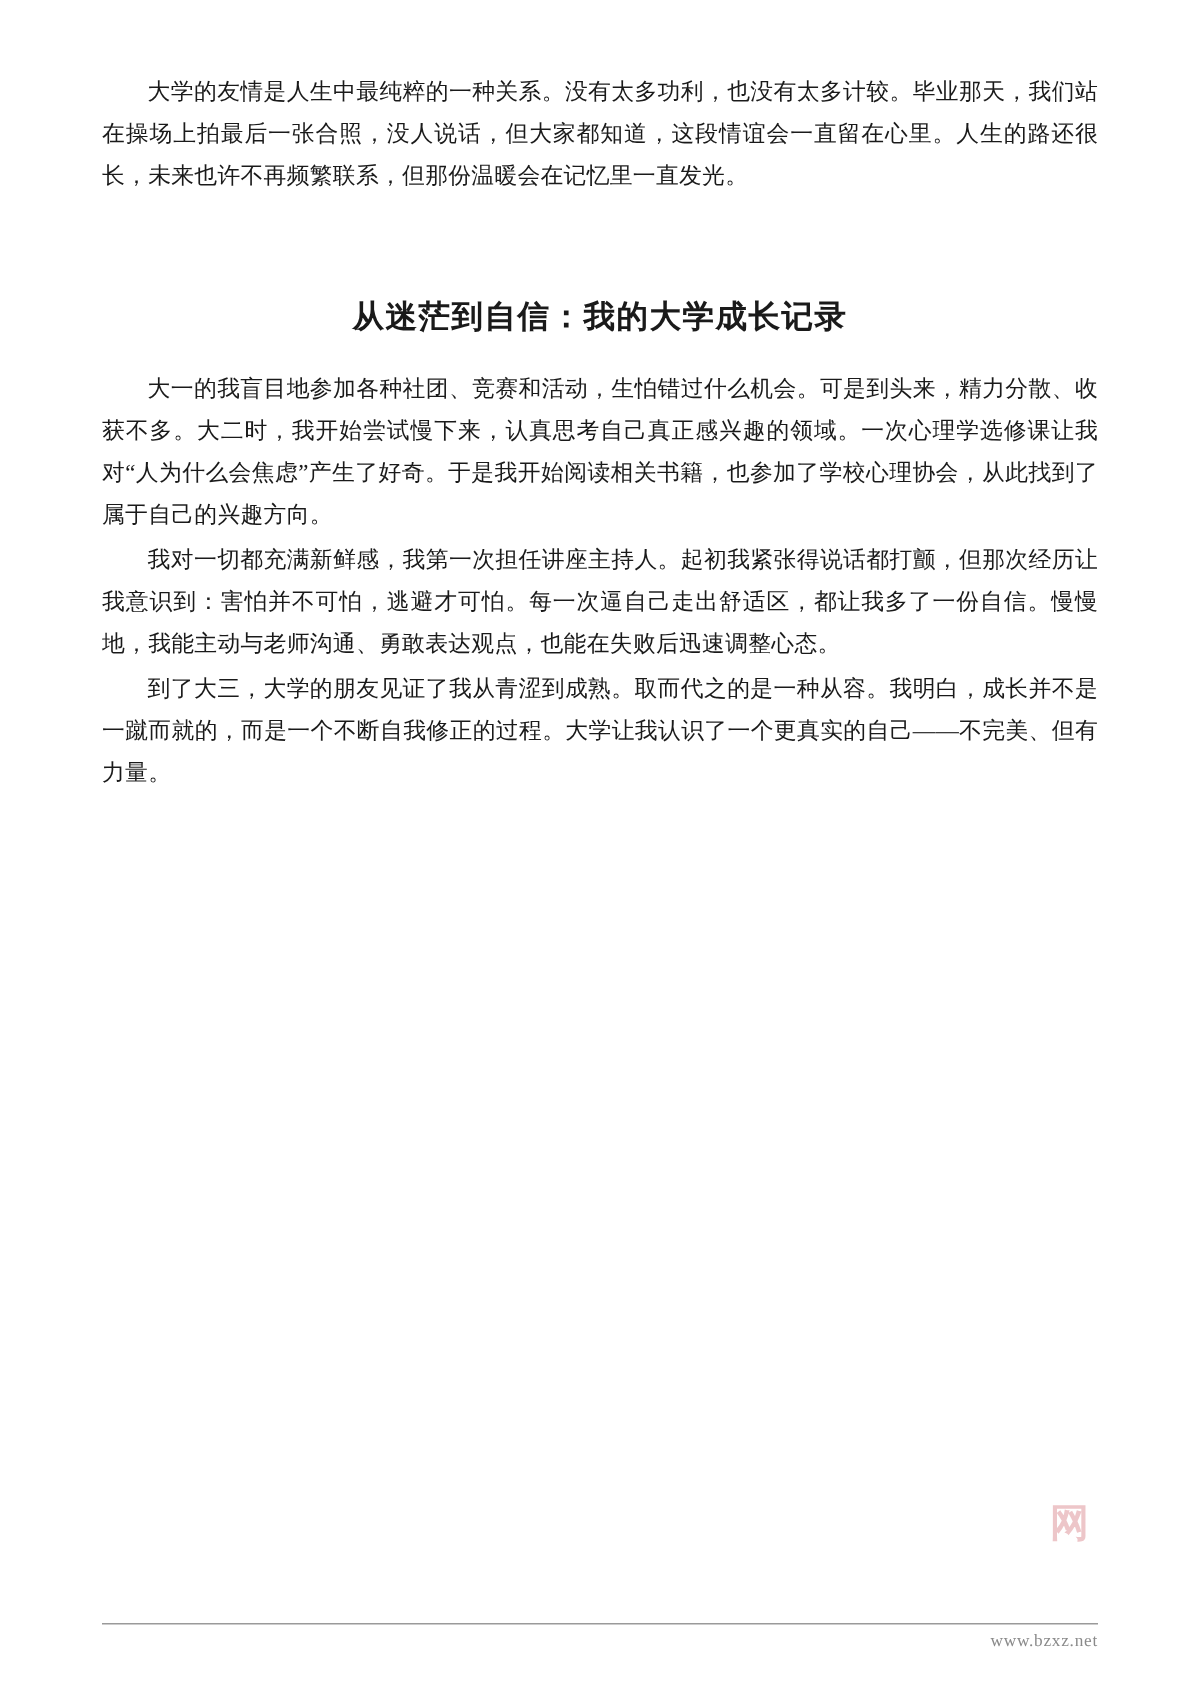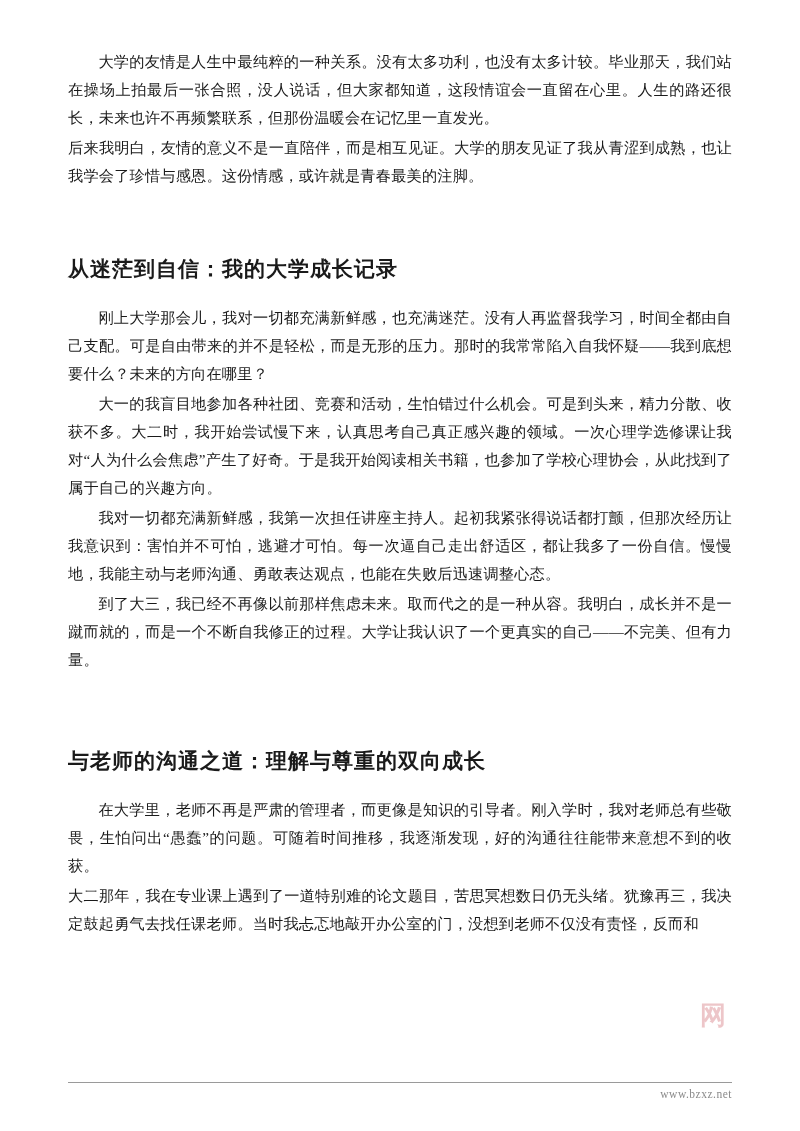--- a/index.html
+++ b/index.html
@@ -36,21 +36,21 @@
     text-align: justify;
     text-justify: inter-ideograph;
     letter-spacing: 0.2px;
   }
   p.indent {
     text-indent: 2em;
   }
   h2.heading {
     font-size: 21px;
     font-weight: bold;
-    text-align: left;
+    text-align: center;
     margin: 0;
     letter-spacing: 1px;
     line-height: 30px;
   }
   .spacer-a { height: 62px; }
   .spacer-after-h2 { height: 20px; }
   .spacer-b { height: 70px; }
   .footer-rule {
     position: absolute;
     left: 68px;
@@ -82,42 +82,34 @@
 </style>
 </head>
 <body>
 
 <div class="page">
 
   <div class="content">
 
     <div>
       <p class="para indent">大学的友情是人生中最纯粹的一种关系。没有太多功利，也没有太多计较。毕业那天，我们站在操场上拍最后一张合照，没人说话，但大家都知道，这段情谊会一直留在心里。人生的路还很长，未来也许不再频繁联系，但那份温暖会在记忆里一直发光。</p>
-      <p class="para">后来我明白，友情的意义不是一直陪伴，而是相互见证。大学的朋友见证了我从青涩到成熟，也让我学会了珍惜与感恩。这份情感，或许就是青春最美的注脚。</p>
     </div>
 
     <div class="spacer-a"></div>
 
     <div>
       <h2 class="heading">从迷茫到自信：我的大学成长记录</h2>
       <div class="spacer-after-h2"></div>
-      <p class="para indent">刚上大学那会儿，我对一切都充满新鲜感，也充满迷茫。没有人再监督我学习，时间全都由自己支配。可是自由带来的并不是轻松，而是无形的压力。那时的我常常陷入自我怀疑——我到底想要什么？未来的方向在哪里？</p>
       <p class="para indent">大一的我盲目地参加各种社团、竞赛和活动，生怕错过什么机会。可是到头来，精力分散、收获不多。大二时，我开始尝试慢下来，认真思考自己真正感兴趣的领域。一次心理学选修课让我对“人为什么会焦虑”产生了好奇。于是我开始阅读相关书籍，也参加了学校心理协会，从此找到了属于自己的兴趣方向。</p>
       <p class="para indent">我对一切都充满新鲜感，我第一次担任讲座主持人。起初我紧张得说话都打颤，但那次经历让我意识到：害怕并不可怕，逃避才可怕。每一次逼自己走出舒适区，都让我多了一份自信。慢慢地，我能主动与老师沟通、勇敢表达观点，也能在失败后迅速调整心态。</p>
-      <p class="para indent">到了大三，我已经不再像以前那样焦虑未来。取而代之的是一种从容。我明白，成长并不是一蹴而就的，而是一个不断自我修正的过程。大学让我认识了一个更真实的自己——不完美、但有力量。</p>
+      <p class="para indent">到了大三，大学的朋友见证了我从青涩到成熟。取而代之的是一种从容。我明白，成长并不是一蹴而就的，而是一个不断自我修正的过程。大学让我认识了一个更真实的自己——不完美、但有力量。</p>
     </div>
 
     <div class="spacer-b"></div>
 
-    <div>
-      <h2 class="heading">与老师的沟通之道：理解与尊重的双向成长</h2>
-      <div class="spacer-after-h2"></div>
-      <p class="para indent">在大学里，老师不再是严肃的管理者，而更像是知识的引导者。刚入学时，我对老师总有些敬畏，生怕问出“愚蠢”的问题。可随着时间推移，我逐渐发现，好的沟通往往能带来意想不到的收获。</p>
-      <p class="para">大二那年，我在专业课上遇到了一道特别难的论文题目，苦思冥想数日仍无头绪。犹豫再三，我决定鼓起勇气去找任课老师。当时我忐忑地敲开办公室的门，没想到老师不仅没有责怪，反而和</p>
-    </div>
 
   </div>
 
   <div class="watermark">网</div>
 
   <div class="footer-rule"></div>
   <div class="footer-text">www.bzxz.net</div>
 
 </div>
 

